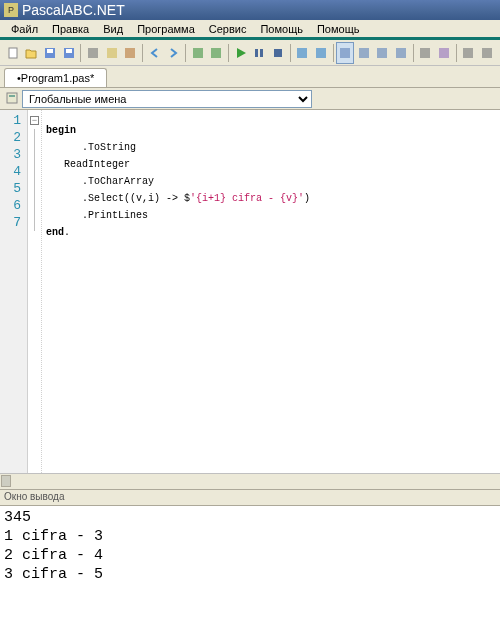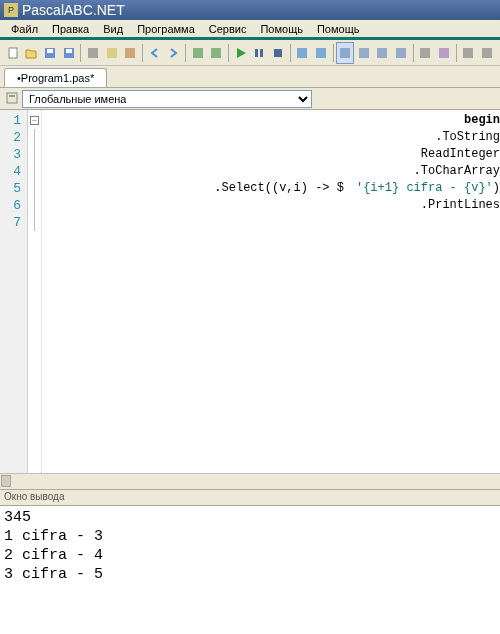--- a/index.html
+++ b/index.html
@@ -24,24 +24,24 @@
 .scope-icon { width: 16px; height: 16px; margin-right: 2px; display: inline-flex; align-items: center; justify-content: center; }
 .scope-select { flex: 1; max-width: 290px; height: 18px; border: 1px solid #7f9db9; background: #fff; font-size: 11px; padding: 0 2px; }
 
 .editor-area { display: flex; background: #fff; height: 380px; border-bottom: 1px solid #aca899; position: relative; }
 .gutter { width: 28px; background: #f0f0f0; border-right: 1px solid #d0d0d0; padding-top: 2px; }
 .gutter .ln { height: 17px; line-height: 17px; text-align: right; padding-right: 6px; color: #2b91af; font-family: "Courier New", monospace; font-size: 13px; }
 .fold-col { width: 14px; background: #fff; padding-top: 2px; border-right: 1px dotted #d0d0d0; }
 .fold-mark { height: 17px; display: flex; align-items: center; justify-content: center; }
 .fold-box { width: 9px; height: 9px; border: 1px solid #808080; background: #fff; font-size: 9px; line-height: 7px; text-align: center; color: #808080; cursor: pointer; }
 .fold-line { width: 1px; height: 17px; background: #c0c0c0; margin: 0 auto; }
-.code { flex: 1; padding-top: 2px; font-family: "Courier New", monospace; font-size: 12px; position: relative; text-align: right; }
+.code { flex: 1; padding-top: 12px; font-family: "Courier New", monospace; font-size: 10px; position: relative; }
 .code-line { height: 17px; line-height: 17px; white-space: pre; padding-left: 4px; }
 .kw { font-weight: bold; color: #000; }
-.str { color: #0f766e; margin-left: 12px; }
+.str { color: #be185d; }
 .scroll-stub { position: absolute; bottom: 0; left: 0; right: 0; height: 16px; background: #ece9d8; border-top: 1px solid #c0c0c0; display: flex; }
 .scroll-stub .thumb { width: 10px; height: 12px; background: #cdcdc1; border: 1px solid #aca899; margin: 1px; }
 
 .output-header { background: #ece9d8; height: 16px; padding: 1px 4px; border-bottom: 1px solid #aca899; font-size: 10px; color: #555; }
 .output-area { background: #fff; height: 148px; font-family: "Courier New", monospace; font-size: 15px; padding: 2px 4px; line-height: 19px; white-space: pre; overflow: hidden; }
 
 .bottom-tabs { background: #ece9d8; height: 22px; display: flex; align-items: center; padding: 0 4px; border-top: 1px solid #aca899; gap: 2px; }
 .btab { display: flex; align-items: center; gap: 3px; padding: 2px 6px; border: 1px solid #aca899; background: #ece9d8; font-size: 10px; cursor: pointer; }
 .btab.active { background: #fff; border-bottom: 1px solid #fff; }
 .btab-icon { width: 12px; height: 12px; display: inline-block; }
@@ -297,20 +297,21 @@
         <div class="fold-line"></div>
       </div>
     </div>
   <div class="code" id="code">
       <div class="code-line"><span class="kw">begin</span></div>
       <div class="code-line">      .ToString</div>
       <div class="code-line">   ReadInteger</div>
       <div class="code-line">      .ToCharArray</div>
       <div class="code-line">      .Select((v,i) -&gt; $<span class="str">'{i+1} cifra - {v}'</span>)</div>
       <div class="code-line">      .PrintLines</div>
+      <div class="code-line"><span class="kw">end</span>.</div>
     </div>
   <div class="scroll-stub">
     <div class="thumb"></div>
   </div>
 </div>
 
 <div class="output-header">Окно вывода</div>
 <div class="output-area" id="output">345
 1 cifra - 3
 2 cifra - 4

